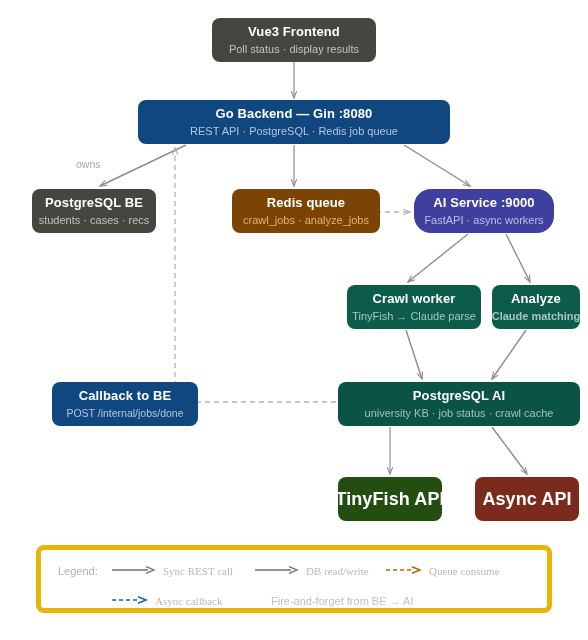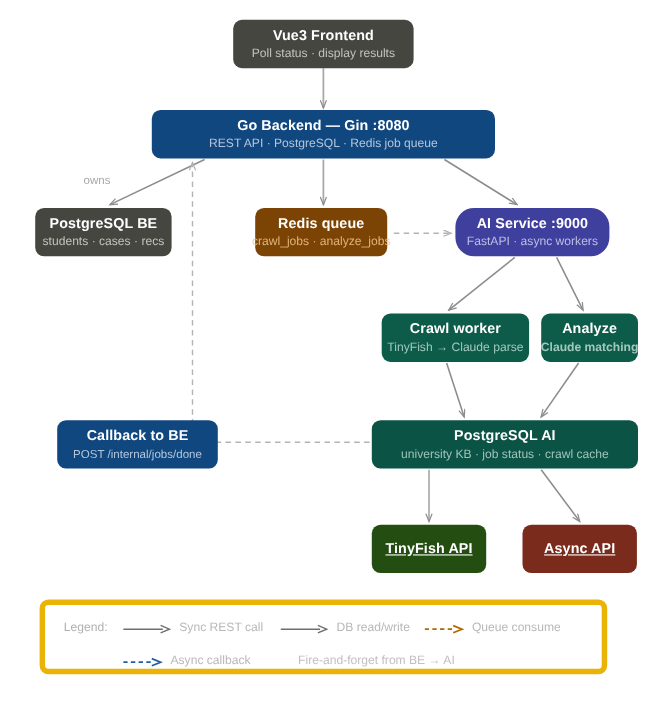--- a/index.html
+++ b/index.html
@@ -45,21 +45,21 @@
     font-size: 13px;
     letter-spacing: 0.1px;
     white-space: nowrap;
   }
   .node .sub {
     font-size: 11px;
     margin-top: 3px;
     opacity: 0.85;
     white-space: nowrap;
   }
-  .node.single .title { font-size: 13px; text-decoration: underline; }
+  .node.single .title { font-size: 18px; }
 
   .edge-label {
     position: absolute;
     font-size: 10.5px;
     color: #a9a9a9;
     white-space: nowrap;
   }
 
   
   #legend {
@@ -84,24 +84,25 @@
   #legend-row-2 { top: 41px; }
   .legend-title {
     position: absolute;
     left: 17px;
     font-size: 11px;
     color: #b0b0b0;
   }
   .legend-item {
     position: absolute;
     display: flex;
-    align-items: flex-end;
+    align-items: flex-start;
     gap: 7px;
     font-size: 11px;
     color: #b8b8b8;
+    font-family: Liberation Serif, serif;
   }
   .legend-item .lbl { white-space: nowrap; }
   .legend-note {
     position: absolute;
     font-size: 11px;
     color: #c0c0c0;
     white-space: nowrap;
   }
   .swatch { display: block; }
 </style>
@@ -168,21 +169,21 @@
   <div class="node" style="left:138px; top:100px; width:312px; height:44px; background:#10477f;">
     <div class="title" style="color:#ffffff;">Go Backend — Gin :8080</div>
     <div class="sub" style="color:#cfdcec;">REST API · PostgreSQL · Redis job queue</div>
   </div>
 
   <div class="node" style="left:32px; top:189px; width:124px; height:44px; background:#464640;">
     <div class="title" style="color:#ffffff;">PostgreSQL BE</div>
     <div class="sub" style="color:#d8d8d2;">students · cases · recs</div>
   </div>
 
-  <div class="node" style="left:232px; top:189px; width:120px; height:44px; background:#7b4405;">
+  <div class="node" style="left:232px; top:189px; width:148px; height:44px; background:#7b4405;">
     <div class="title" style="color:#ffffff;">Redis queue</div>
     <div class="sub" style="color:#f0c58a;">crawl_jobs · analyze_jobs</div>
   </div>
 
   <div class="node" style="left:414px; top:189px; width:140px; height:44px; background:#3f3f9e;border-radius:17px;">
     <div class="title" style="color:#ffffff;">AI Service :9000</div>
     <div class="sub" style="color:#d2d2f0;">FastAPI · async workers</div>
   </div>
 
   <div class="node" style="left:347px; top:285px; width:134px; height:44px; background:#0d5b49;">

